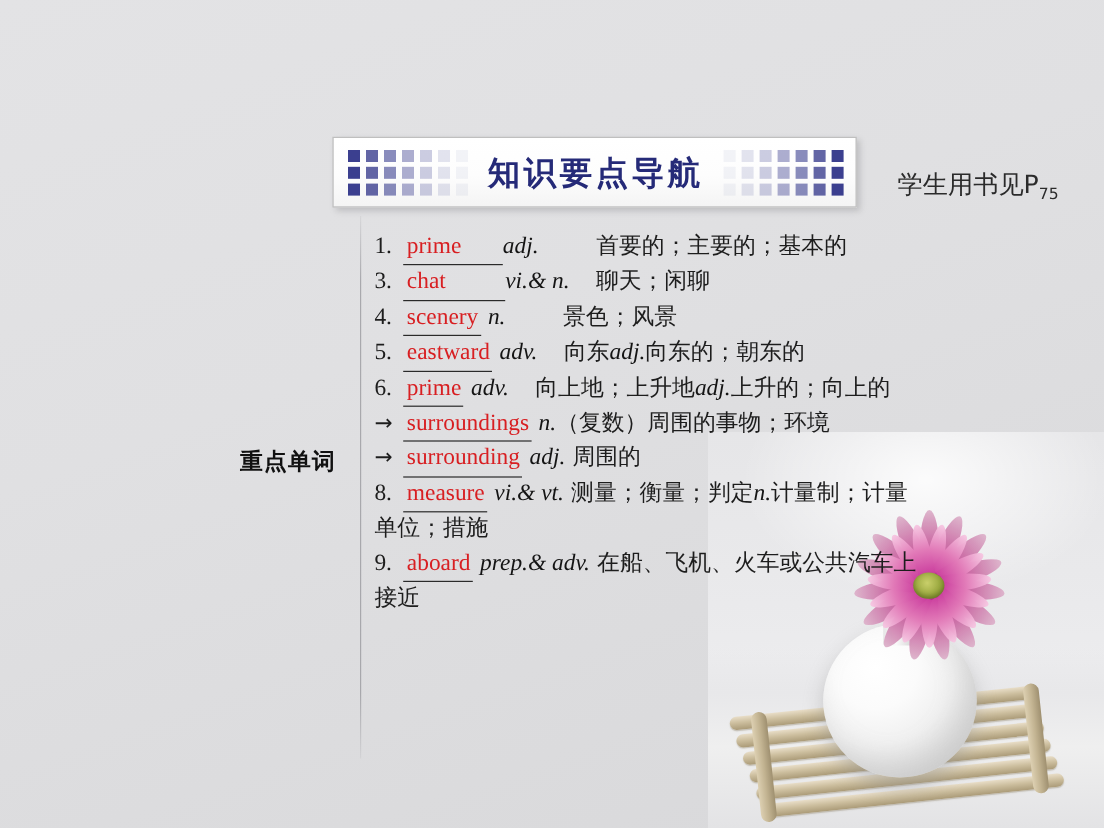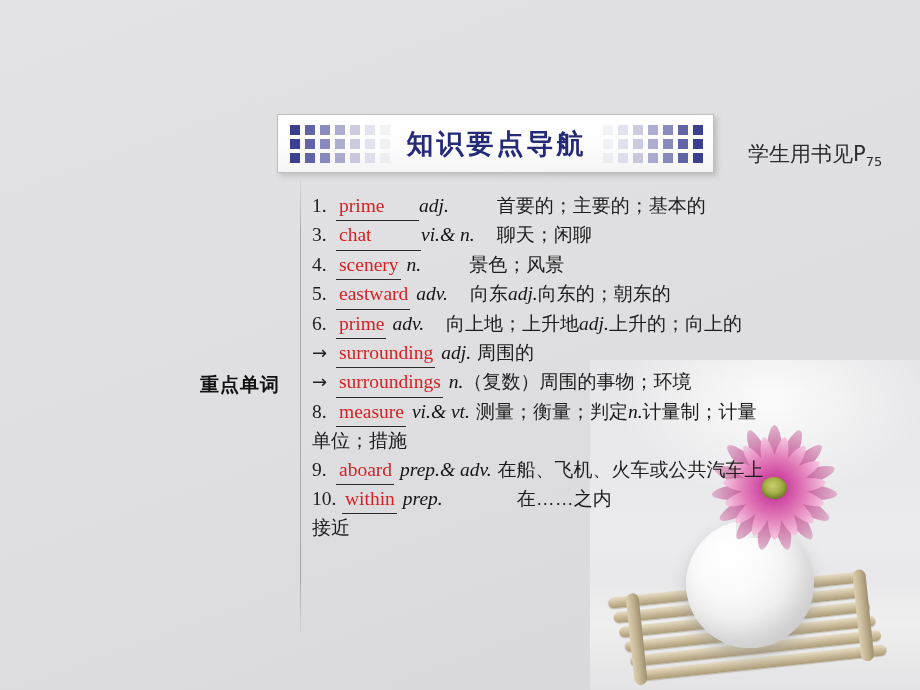--- a/index.html
+++ b/index.html
@@ -387,42 +387,39 @@
     <div class="entry">
       <span class="idx">5.</span><span class="term">eastward</span><span class="gap-s"></span><span class="pos">adv.</span><span class="gap-m"></span><span class="cn">向东</span><span class="pos">adj.</span><span class="cn">向东的；朝东的</span>
     </div>
 
     <div class="entry">
       <span class="idx">6.</span><span class="term">prime</span><span class="gap-s"></span><span class="pos">adv.</span><span class="gap-m"></span><span class="cn">向上地；上升地</span><span class="pos">adj.</span><span class="cn">上升的；向上的</span>
     </div>
 
 
     <div class="entry">
+      <span class="idx arrow">→</span><span class="term">surroundings</span><span class="gap-s"></span><span class="pos">n.</span><span class="cn">（复数）周围的事物；环境</span>
+    </div>
+
+    <div class="entry">
       <span class="idx arrow">→</span><span class="term">surrounding</span><span class="gap-s"></span><span class="pos">adj.</span><span class="gap-s"></span><span class="cn">周围的</span>
-    </div>
-
-    <div class="entry">
-      <span class="idx arrow">→</span><span class="term">surroundings</span><span class="gap-s"></span><span class="pos">n.</span><span class="cn">（复数）周围的事物；环境</span>
     </div>
 
     <div class="entry">
       <span class="idx">8.</span><span class="term">measure</span><span class="gap-s"></span><span class="pos">vi.&amp; vt.</span><span class="gap-s"></span><span class="cn">测量；衡量；判定</span><span class="pos">n.</span><span class="cn">计量制；计量</span>
     </div>
 
     <div class="entry cont">
       <span class="cn">单位；措施</span>
     </div>
 
     <div class="entry">
       <span class="idx">9.</span><span class="term">aboard</span><span class="gap-s"></span><span class="pos">prep.&amp; adv.</span><span class="gap-s"></span><span class="cn">在船、飞机、火车或公共汽车上</span>
     </div>
 
-    <div class="entry">
-      <span class="idx" style="min-width:30px">10.</span><span class="term">within</span><span class="gap-s"></span><span class="pos">prep.</span><span class="gap-xl"></span><span class="cn">在……之内</span>
-    </div>
 
 
     <div class="entry cont">
       <span class="cn">接近</span>
     </div>
 
   </div>
 
 </div>
 

